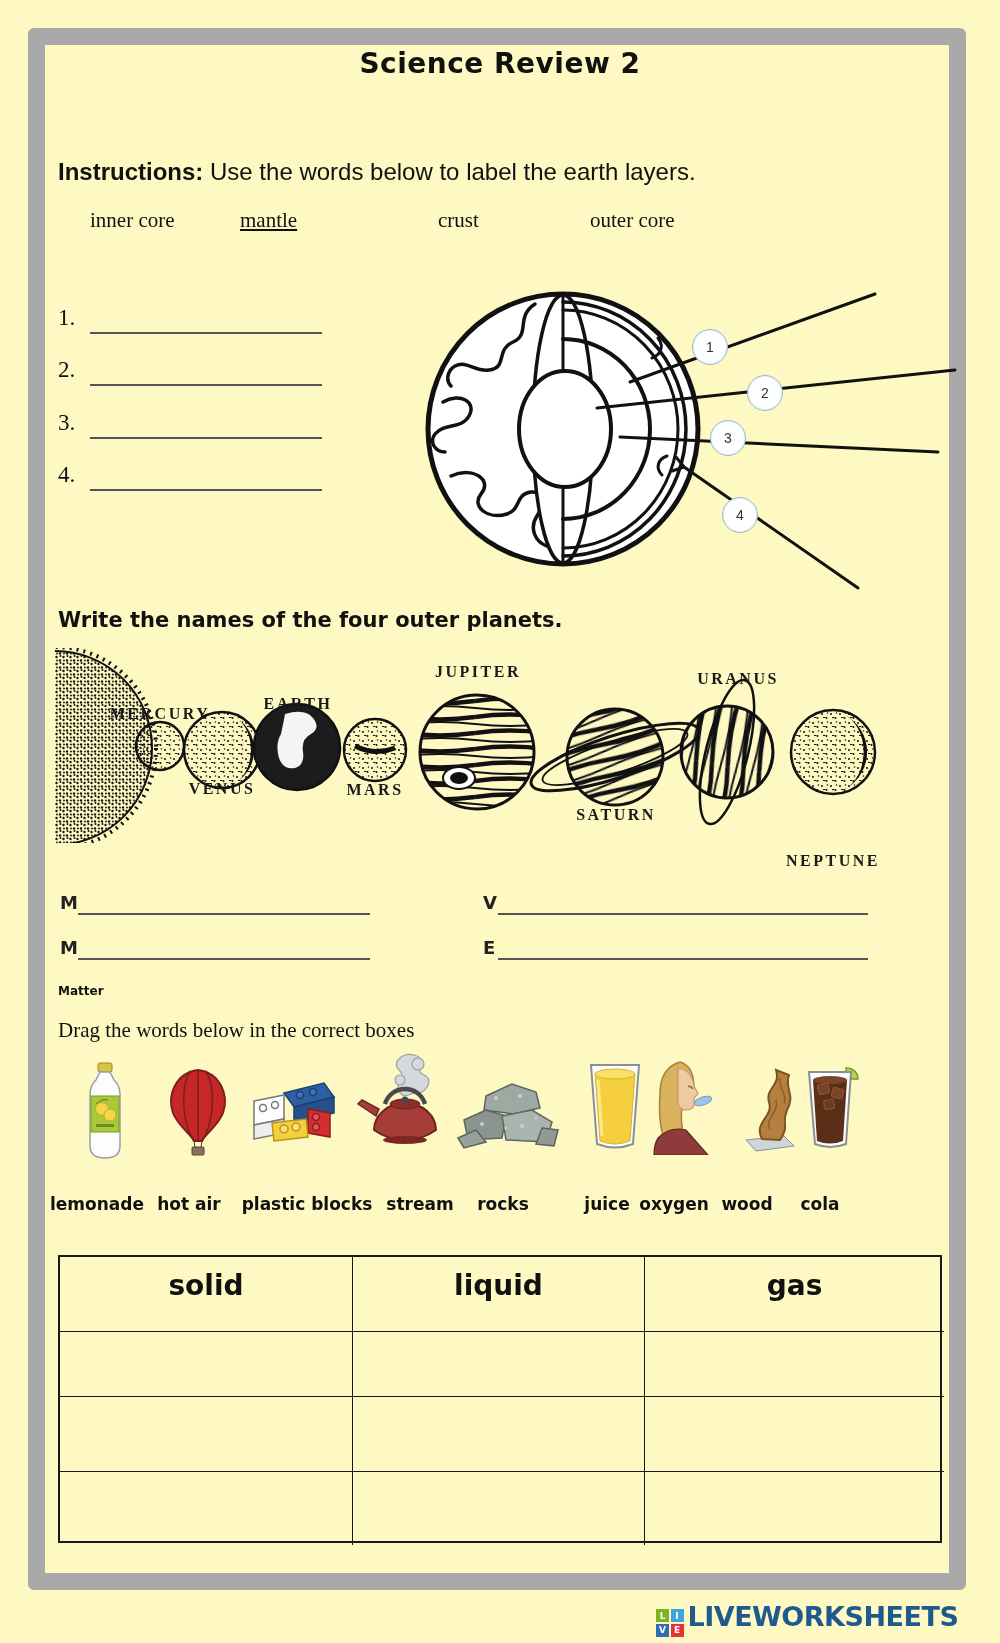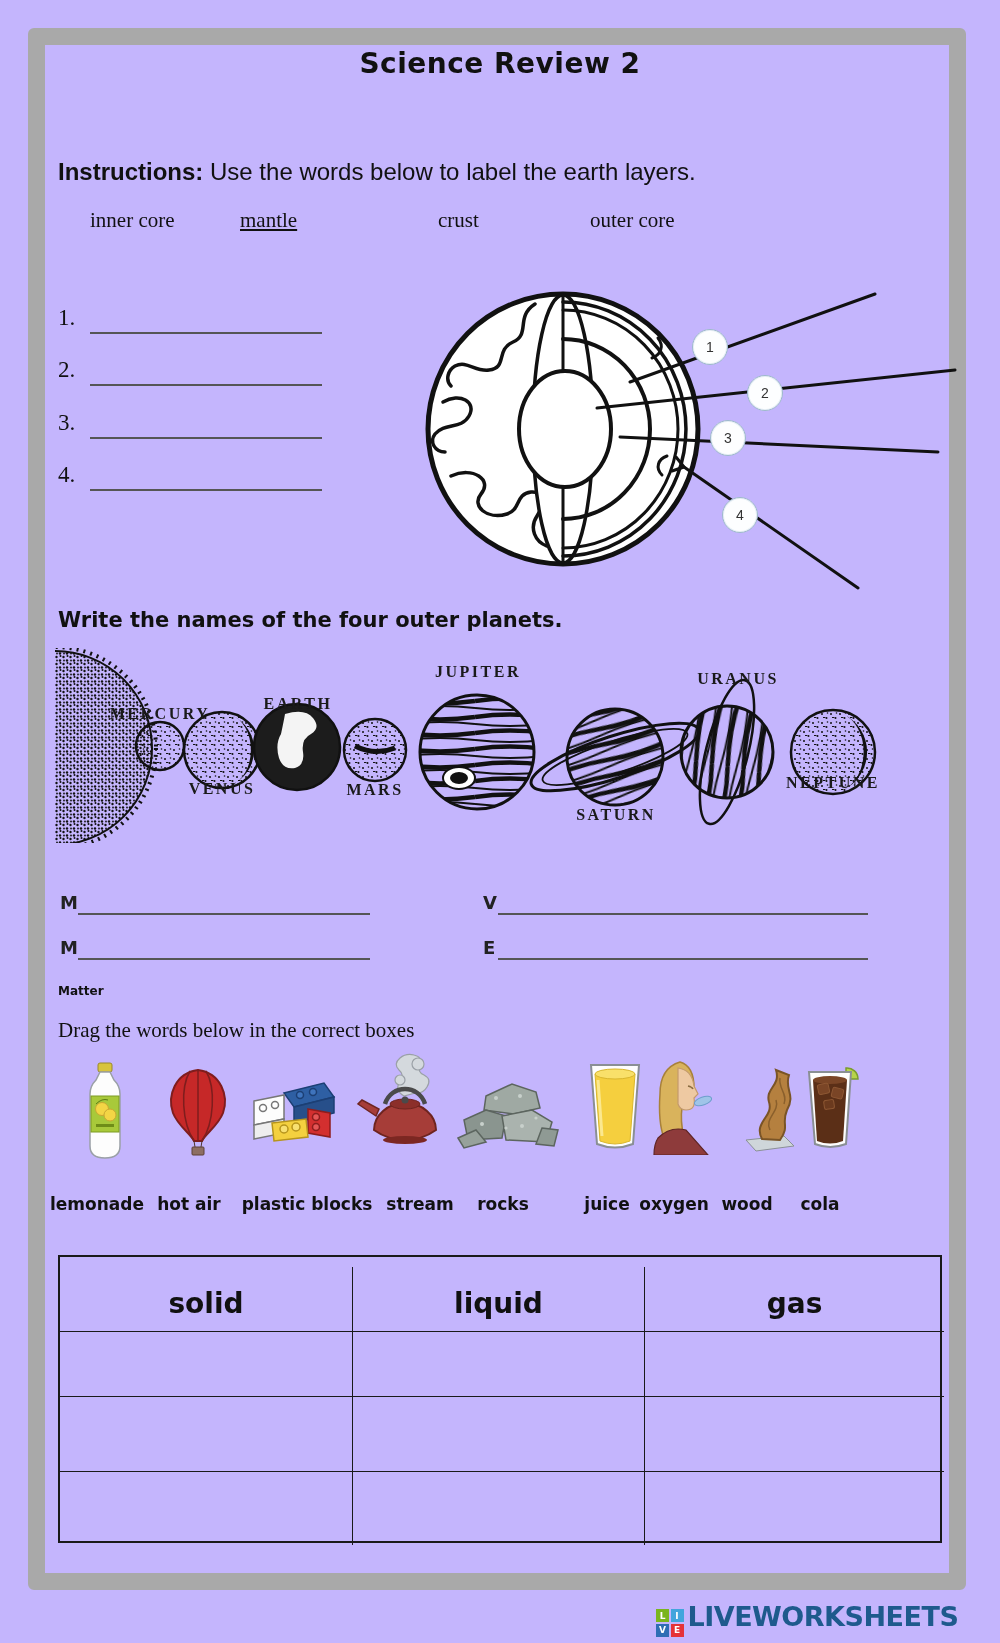--- a/index.html
+++ b/index.html
@@ -1,16 +1,16 @@
 <!DOCTYPE html>
 <html><head>
 <meta charset="utf-8">
 <style>
   html,body{margin:0;padding:0;background:#fff;}
-  .page{position:relative;width:1000px;height:1643px;background:#c4b5fd;overflow:hidden;
+  .page{position:relative;width:1000px;height:1643px;background:#fef9c3;overflow:hidden;
         font-family:"Liberation Sans",sans-serif;color:#111;}
   .frame{position:absolute;left:28px;top:28px;width:938px;height:1562px;
          border:17px solid #a9a9a9;box-sizing:border-box;border-radius:6px;}
   .abs{position:absolute;}
   .round{font-family:"DejaVu Sans",sans-serif;font-weight:800;}
   .serif{font-family:"Liberation Serif",serif;}
   .title{width:1000px;text-align:center;font-size:28px;letter-spacing:.5px;}
   .instr{font-size:24px;}
   .wordbank{font-size:21px;}
   .numblank{font-size:23px;}
@@ -23,22 +23,22 @@
            font-size:16px;font-weight:600;letter-spacing:2.5px;color:#1a1a1a;white-space:nowrap;}
   .ansletter{font-size:18px;font-family:"DejaVu Sans",sans-serif;font-weight:700;color:#222;}
   .chip{position:absolute;transform:translateX(-50%);font-family:"DejaVu Sans",sans-serif;
         font-weight:800;font-size:17px;color:#111;white-space:nowrap;cursor:grab;}
   .mtable{position:absolute;left:58px;top:1255px;width:884px;height:288px;
           display:grid;grid-template-columns:293px 292px 299px;grid-template-rows:75px 65px 75px 73px;
           border:2px solid #1a1a1a;box-sizing:border-box;}
   .mcell{border-right:1.5px solid #1a1a1a;border-bottom:1.5px solid #1a1a1a;box-sizing:border-box;}
   .mcell.lastcol{border-right:none;}
   .mcell.lastrow{border-bottom:none;}
-  .mhead{display:flex;justify-content:center;align-items:flex-start;padding-top:20px;
-         font-family:"DejaVu Sans",sans-serif;font-weight:800;font-size:28px;margin-top:10px;}
+  .mhead{display:flex;justify-content:center;align-items:flex-start;padding-top:12px;
+         font-family:"DejaVu Sans",sans-serif;font-weight:800;font-size:28px;}
   .logo{position:absolute;left:656px;top:1601px;display:flex;align-items:flex-start;gap:4px;cursor:pointer;}
   .tiles{display:grid;grid-template-columns:13px 13px;grid-template-rows:13px 13px;gap:1.5px;margin-top:8px;}
   .tile{display:flex;align-items:center;justify-content:center;color:#fff;
         font-family:"DejaVu Sans",sans-serif;font-weight:800;font-size:9px;}
   .logotext{font-family:"DejaVu Sans",sans-serif;font-weight:800;font-size:27px;color:#1e5a8d;
             letter-spacing:-0.5px;}
   svg{display:block;}
 </style>
 </head>
 <body>
@@ -160,21 +160,21 @@
       <path d="M788,66 A42,42 0 0 1 788,142 A30,40 0 0 0 788,66 Z" fill="#111"></path>
     </svg>
   </div>
   <div class="planetlabel" style="left:160px;top:705px;">MERCURY</div>
   <div class="planetlabel" style="left:222px;top:780px;">VENUS</div>
   <div class="planetlabel" style="left:298px;top:695px;text-align:right;">EARTH</div>
   <div class="planetlabel" style="left:375px;top:781px;">MARS</div>
   <div class="planetlabel" style="left:478px;top:663px;">JUPITER</div>
   <div class="planetlabel" style="left:616px;top:806px;">SATURN</div>
   <div class="planetlabel" style="left:738px;top:670px;">URANUS</div>
-  <div class="planetlabel" style="left:833px;top:774px;">NEPTUNE</div>
+  <div class="planetlabel" style="left:833px;top:852px;">NEPTUNE</div>
 
   <span class="abs ansletter" style="left:60px;top:892px;">M</span>
   <span class="abs blankline" style="left:78px;top:893px;width:292px;"></span>
   <span class="abs ansletter" style="left:483px;top:892px;">V</span>
   <span class="abs blankline" style="left:498px;top:893px;width:370px;"></span>
   <span class="abs ansletter" style="left:60px;top:937px;">M</span>
   <span class="abs blankline" style="left:78px;top:938px;width:292px;"></span>
   <span class="abs ansletter" style="left:483px;top:937px;">E</span>
   <span class="abs blankline" style="left:498px;top:938px;width:370px;"></span>
 

